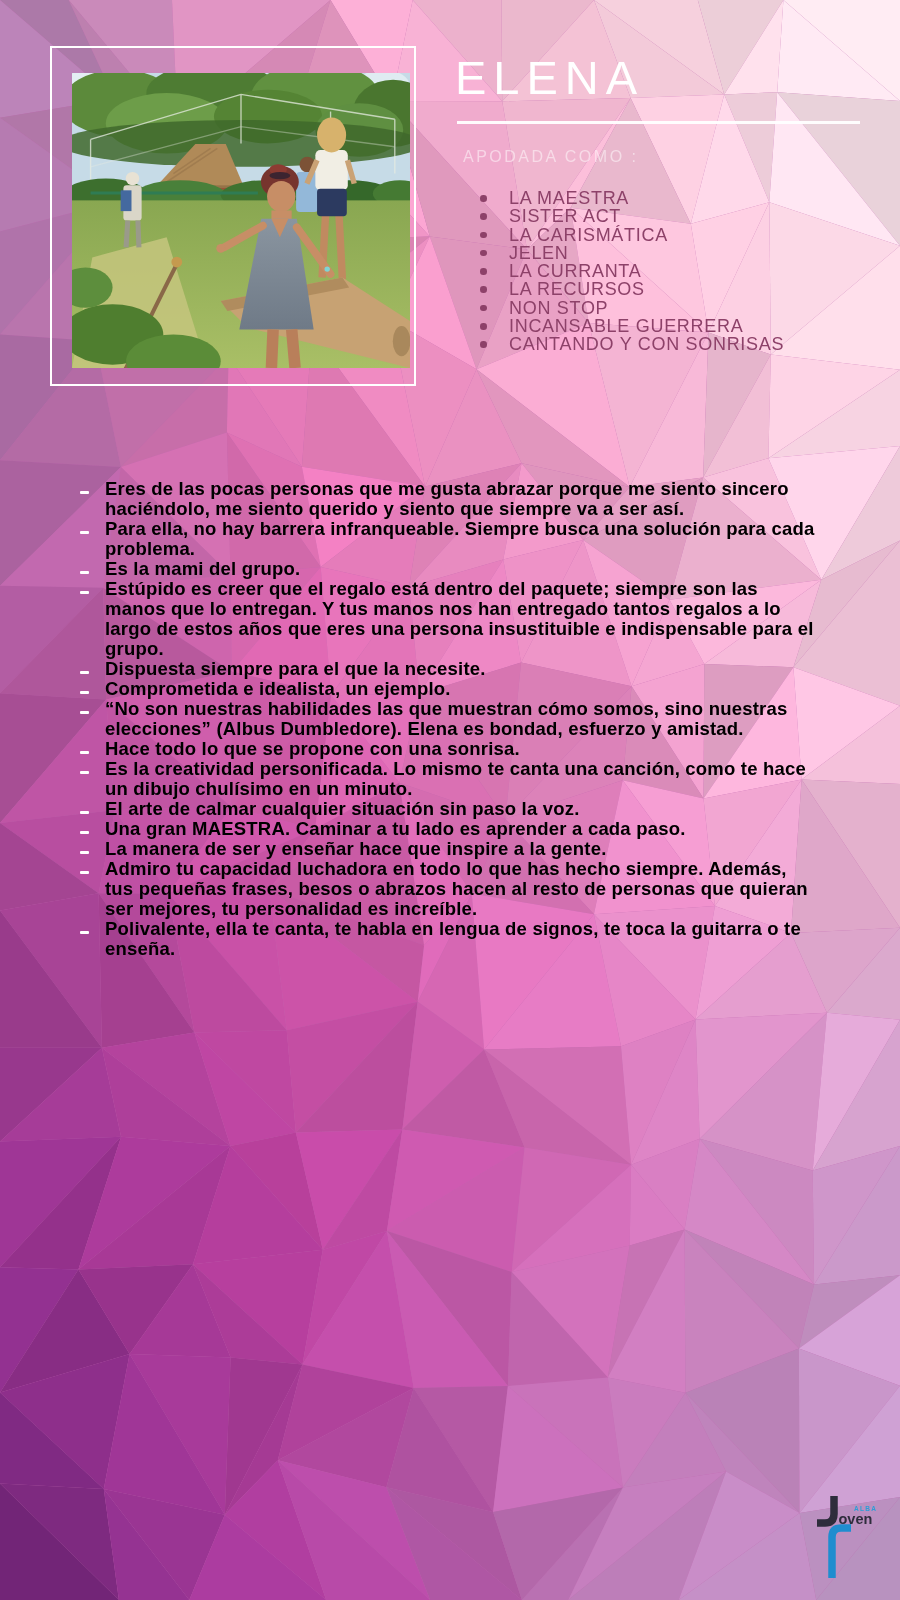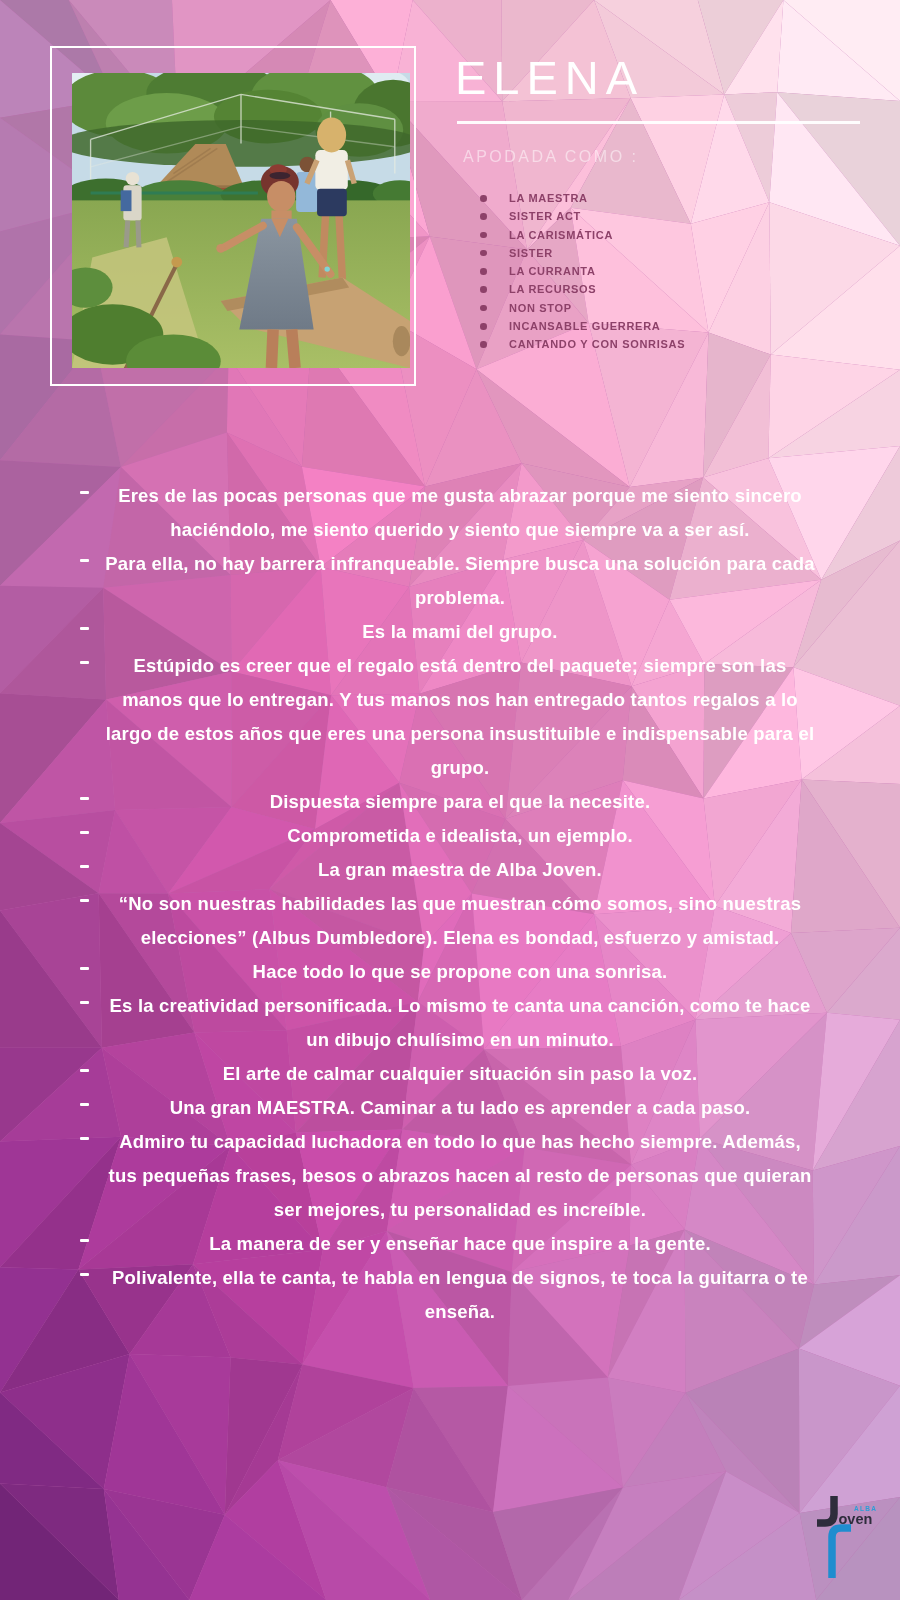--- a/index.html
+++ b/index.html
@@ -35,37 +35,37 @@
     position:absolute;left:463px;top:148px;
     font-size:16px;font-weight:400;letter-spacing:2.5px;
     color:rgba(255,255,255,0.5);
     text-align:right;
   }
   .nicknames{
     position:absolute;left:478px;top:189px;margin:0;padding:0;list-style:none;
   }
   .nicknames li{
     position:relative;padding-left:31px;
-    font-size:11px;font-weight:700;letter-spacing:.7px;
+    font-size:18px;font-weight:400;letter-spacing:.7px;
     color:#8d4169;line-height:18.3px;white-space:nowrap;
   }
   .nicknames li::before{
     content:"";position:absolute;left:2px;top:6px;
     width:6.5px;height:6.5px;border-radius:50%;background:#8d4169;
   }
 
   
   .quotes{
     position:absolute;left:78px;top:479px;width:737px;
     margin:0;padding:0;list-style:none;
   }
   .quotes li{
     position:relative;padding-left:27px;
-    font-size:18.5px;font-weight:700;color:#ffffff;
-    line-height:34px;letter-spacing:.2px;text-align:center;
+    font-size:18.5px;font-weight:700;color:#000000;
+    line-height:20px;letter-spacing:.2px;
   }
   .quotes li::before{
     content:"";position:absolute;left:2px;top:11.5px;
     width:9px;height:3.5px;background:#ffffff;border-radius:1px;
   }
 
   
   .logo{position:absolute;left:813px;top:1492px;width:70px;height:90px;}
   .logo svg{display:block;width:70px;height:90px;overflow:visible;}
 </style>
@@ -434,43 +434,42 @@
     </div>
   </div>
 
   <div class="title">ELENA</div>
   <div class="title-rule"></div>
   <div class="nick-label">APODADA COMO :</div>
   <ul class="nicknames">
     <li>LA MAESTRA</li>
     <li>SISTER ACT</li>
     <li>LA CARISMÁTICA</li>
-    <li>SISTER</li>
+    <li>JELEN</li>
     <li>LA CURRANTA</li>
     <li>LA RECURSOS</li>
     <li>NON STOP</li>
     <li>INCANSABLE GUERRERA</li>
     <li>CANTANDO Y CON SONRISAS</li>
   </ul>
 
   <ul class="quotes">
     <li>Eres de las pocas personas que me gusta abrazar porque me siento sincero haciéndolo, me siento querido y siento que siempre va a ser así.</li>
     <li>Para ella, no hay barrera infranqueable. Siempre busca una solución para cada problema.</li>
     <li>Es la mami del grupo.</li>
     <li>Estúpido es creer que el regalo está dentro del paquete; siempre son las manos que lo entregan. Y tus manos nos han entregado tantos regalos a lo largo de estos años que eres una persona insustituible e indispensable para el grupo.</li>
     <li>Dispuesta siempre para el que la necesite.</li>
     <li>Comprometida e idealista, un ejemplo.</li>
-    <li>La gran maestra de Alba Joven.</li>
     <li>“No son nuestras habilidades las que muestran cómo somos, sino nuestras elecciones” (Albus Dumbledore). Elena es bondad, esfuerzo y amistad.</li>
     <li>Hace todo lo que se propone con una sonrisa.</li>
     <li>Es la creatividad personificada. Lo mismo te canta una canción, como te hace un dibujo chulísimo en un minuto.</li>
     <li>El arte de calmar cualquier situación sin paso la voz.</li>
     <li>Una gran MAESTRA. Caminar a tu lado es aprender a cada paso.</li>
+    <li>La manera de ser y enseñar hace que inspire a la gente.</li>
     <li>Admiro tu capacidad luchadora en todo lo que has hecho siempre. Además, tus pequeñas frases, besos o abrazos hacen al resto de personas que quieran ser mejores, tu personalidad es increíble.</li>
-    <li>La manera de ser y enseñar hace que inspire a la gente.</li>
     <li>Polivalente, ella te canta, te habla en lengua de signos, te toca la guitarra o te enseña.</li>
   </ul>
 
   <div class="logo">
     <svg viewBox="0 0 70 90">
       <path d="M21,4 L21,22 Q21,31 12,31 L4,31" stroke="#2e2d3c" stroke-width="7.5" fill="none"></path>
       <text x="25.5" y="31.5" font-family="Liberation Sans, sans-serif" font-size="14.5" font-weight="bold" fill="#2e2d3c">oven</text>
       <text x="41" y="19" font-family="Liberation Sans, sans-serif" font-size="6.5" font-weight="bold" letter-spacing="1.3" fill="#2a9ed6">ALBA</text>
       <path d="M38,36 L28,36 Q19,36 19,45 L19,86" stroke="#1f8dcf" stroke-width="7.5" fill="none"></path>
     </svg>

